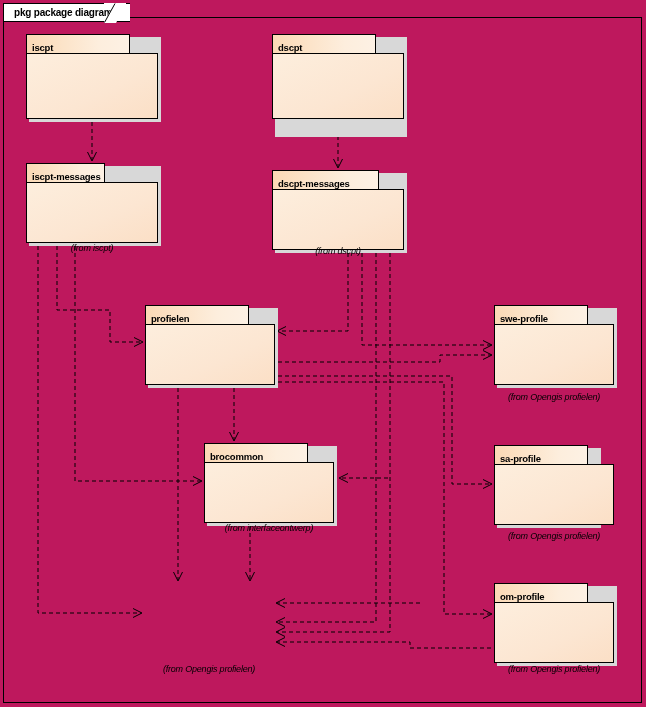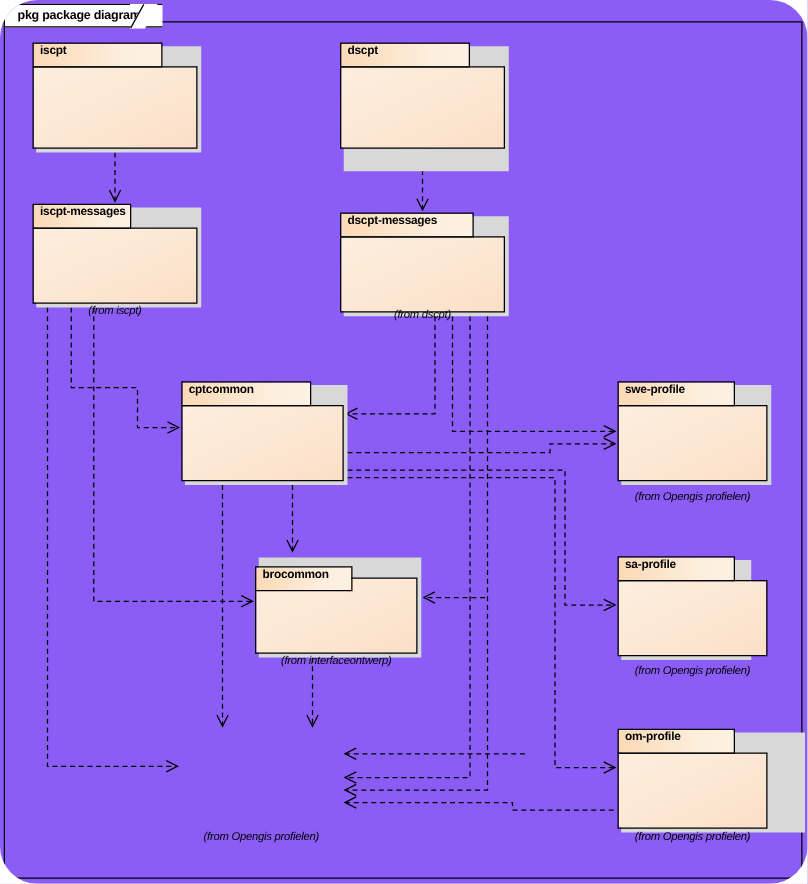--- a/index.html
+++ b/index.html
@@ -7,23 +7,22 @@
     padding: 0;
     background: #ffffff;
   }
   body {
     font-family: "Liberation Sans", sans-serif;
   }
   #diagram-root {
     position: relative;
     width: 646px;
     height: 707px;
-    background: #8b5cf6;
+    background: #be185d;
     overflow: hidden;
-    border-radius: 30px;
   }
   
   .frame-border {
     position: absolute;
     left: 3px;
     top: 17px;
     width: 639px;
     height: 686px;
     border: 1px solid #000000;
     box-sizing: border-box;
@@ -77,21 +76,21 @@
   }
   .pkg-tab {
     position: absolute;
     left: 0;
     top: 0;
     height: 20px;
     box-sizing: border-box;
     border: 1px solid #000000;
     background: linear-gradient(to right, #fbd9b5 0%, #fdeedd 70%, #fdf1e4 100%);
     display: flex;
-    align-items: flex-start;
+    align-items: flex-end;
     padding-left: 5px;
     z-index: 2;
   }
   .pkg-tab-label {
     font-size: 9.5px;
     font-weight: bold;
     color: #000000;
     white-space: nowrap;
     letter-spacing: -0.2px;
   }
@@ -214,55 +213,55 @@
     <div class="pkg-tab" style="width:107px;">
       <span class="pkg-tab-label">dscpt-messages</span>
     </div>
     <div class="pkg-body" style="width:132px; height:61px;"></div>
   </div>
   <div class="pkg-from" style="left:272px; top:246px; width:132px;">(from dscpt)</div>
 
   <div class="pkg" style="left:145px; top:305px; width:130px; height:80px;">
     <div class="pkg-shadow"></div>
     <div class="pkg-tab" style="width:104px;">
-      <span class="pkg-tab-label">cptcommon</span>
+      <span class="pkg-tab-label">profielen</span>
     </div>
     <div class="pkg-body" style="width:130px; height:61px;"></div>
   </div>
 
   <div class="pkg" style="left:494px; top:305px; width:120px; height:80px;">
     <div class="pkg-shadow"></div>
     <div class="pkg-tab" style="width:94px;">
       <span class="pkg-tab-label">swe-profile</span>
     </div>
     <div class="pkg-body" style="width:120px; height:61px;"></div>
   </div>
   <div class="pkg-from" style="left:484px; top:392px; width:140px;">(from Opengis profielen)</div>
 
   <div class="pkg" style="left:204px; top:443px; width:130px; height:80px;">
     <div class="pkg-shadow"></div>
-    <div class="pkg-tab" style="width:78px;margin-top:10px;">
+    <div class="pkg-tab" style="width:104px;">
       <span class="pkg-tab-label">brocommon</span>
     </div>
     <div class="pkg-body" style="width:130px; height:61px;"></div>
   </div>
   <div class="pkg-from" style="left:199px; top:523px; width:140px;">(from interfaceontwerp)</div>
 
   <div class="pkg" style="left:494px; top:445px; width:104px; height:80px;">
     <div class="pkg-shadow"></div>
     <div class="pkg-tab" style="width:94px;">
       <span class="pkg-tab-label">sa-profile</span>
     </div>
     <div class="pkg-body" style="width:120px; height:61px;"></div>
   </div>
   <div class="pkg-from" style="left:484px; top:531px; width:140px;">(from Opengis profielen)</div>
 
   <div class="pkg-from" style="left:139px; top:664px; width:140px;">(from Opengis profielen)</div>
 
-  <div class="pkg" style="left:494px; top:583px; width:120px; height:80px;padding-left:27px;">
+  <div class="pkg" style="left:494px; top:583px; width:120px; height:80px;">
     <div class="pkg-shadow"></div>
     <div class="pkg-tab" style="width:94px;">
       <span class="pkg-tab-label">om-profile</span>
     </div>
     <div class="pkg-body" style="width:120px; height:61px;"></div>
   </div>
   <div class="pkg-from" style="left:484px; top:664px; width:140px;">(from Opengis profielen)</div>
 
 </div>
 

